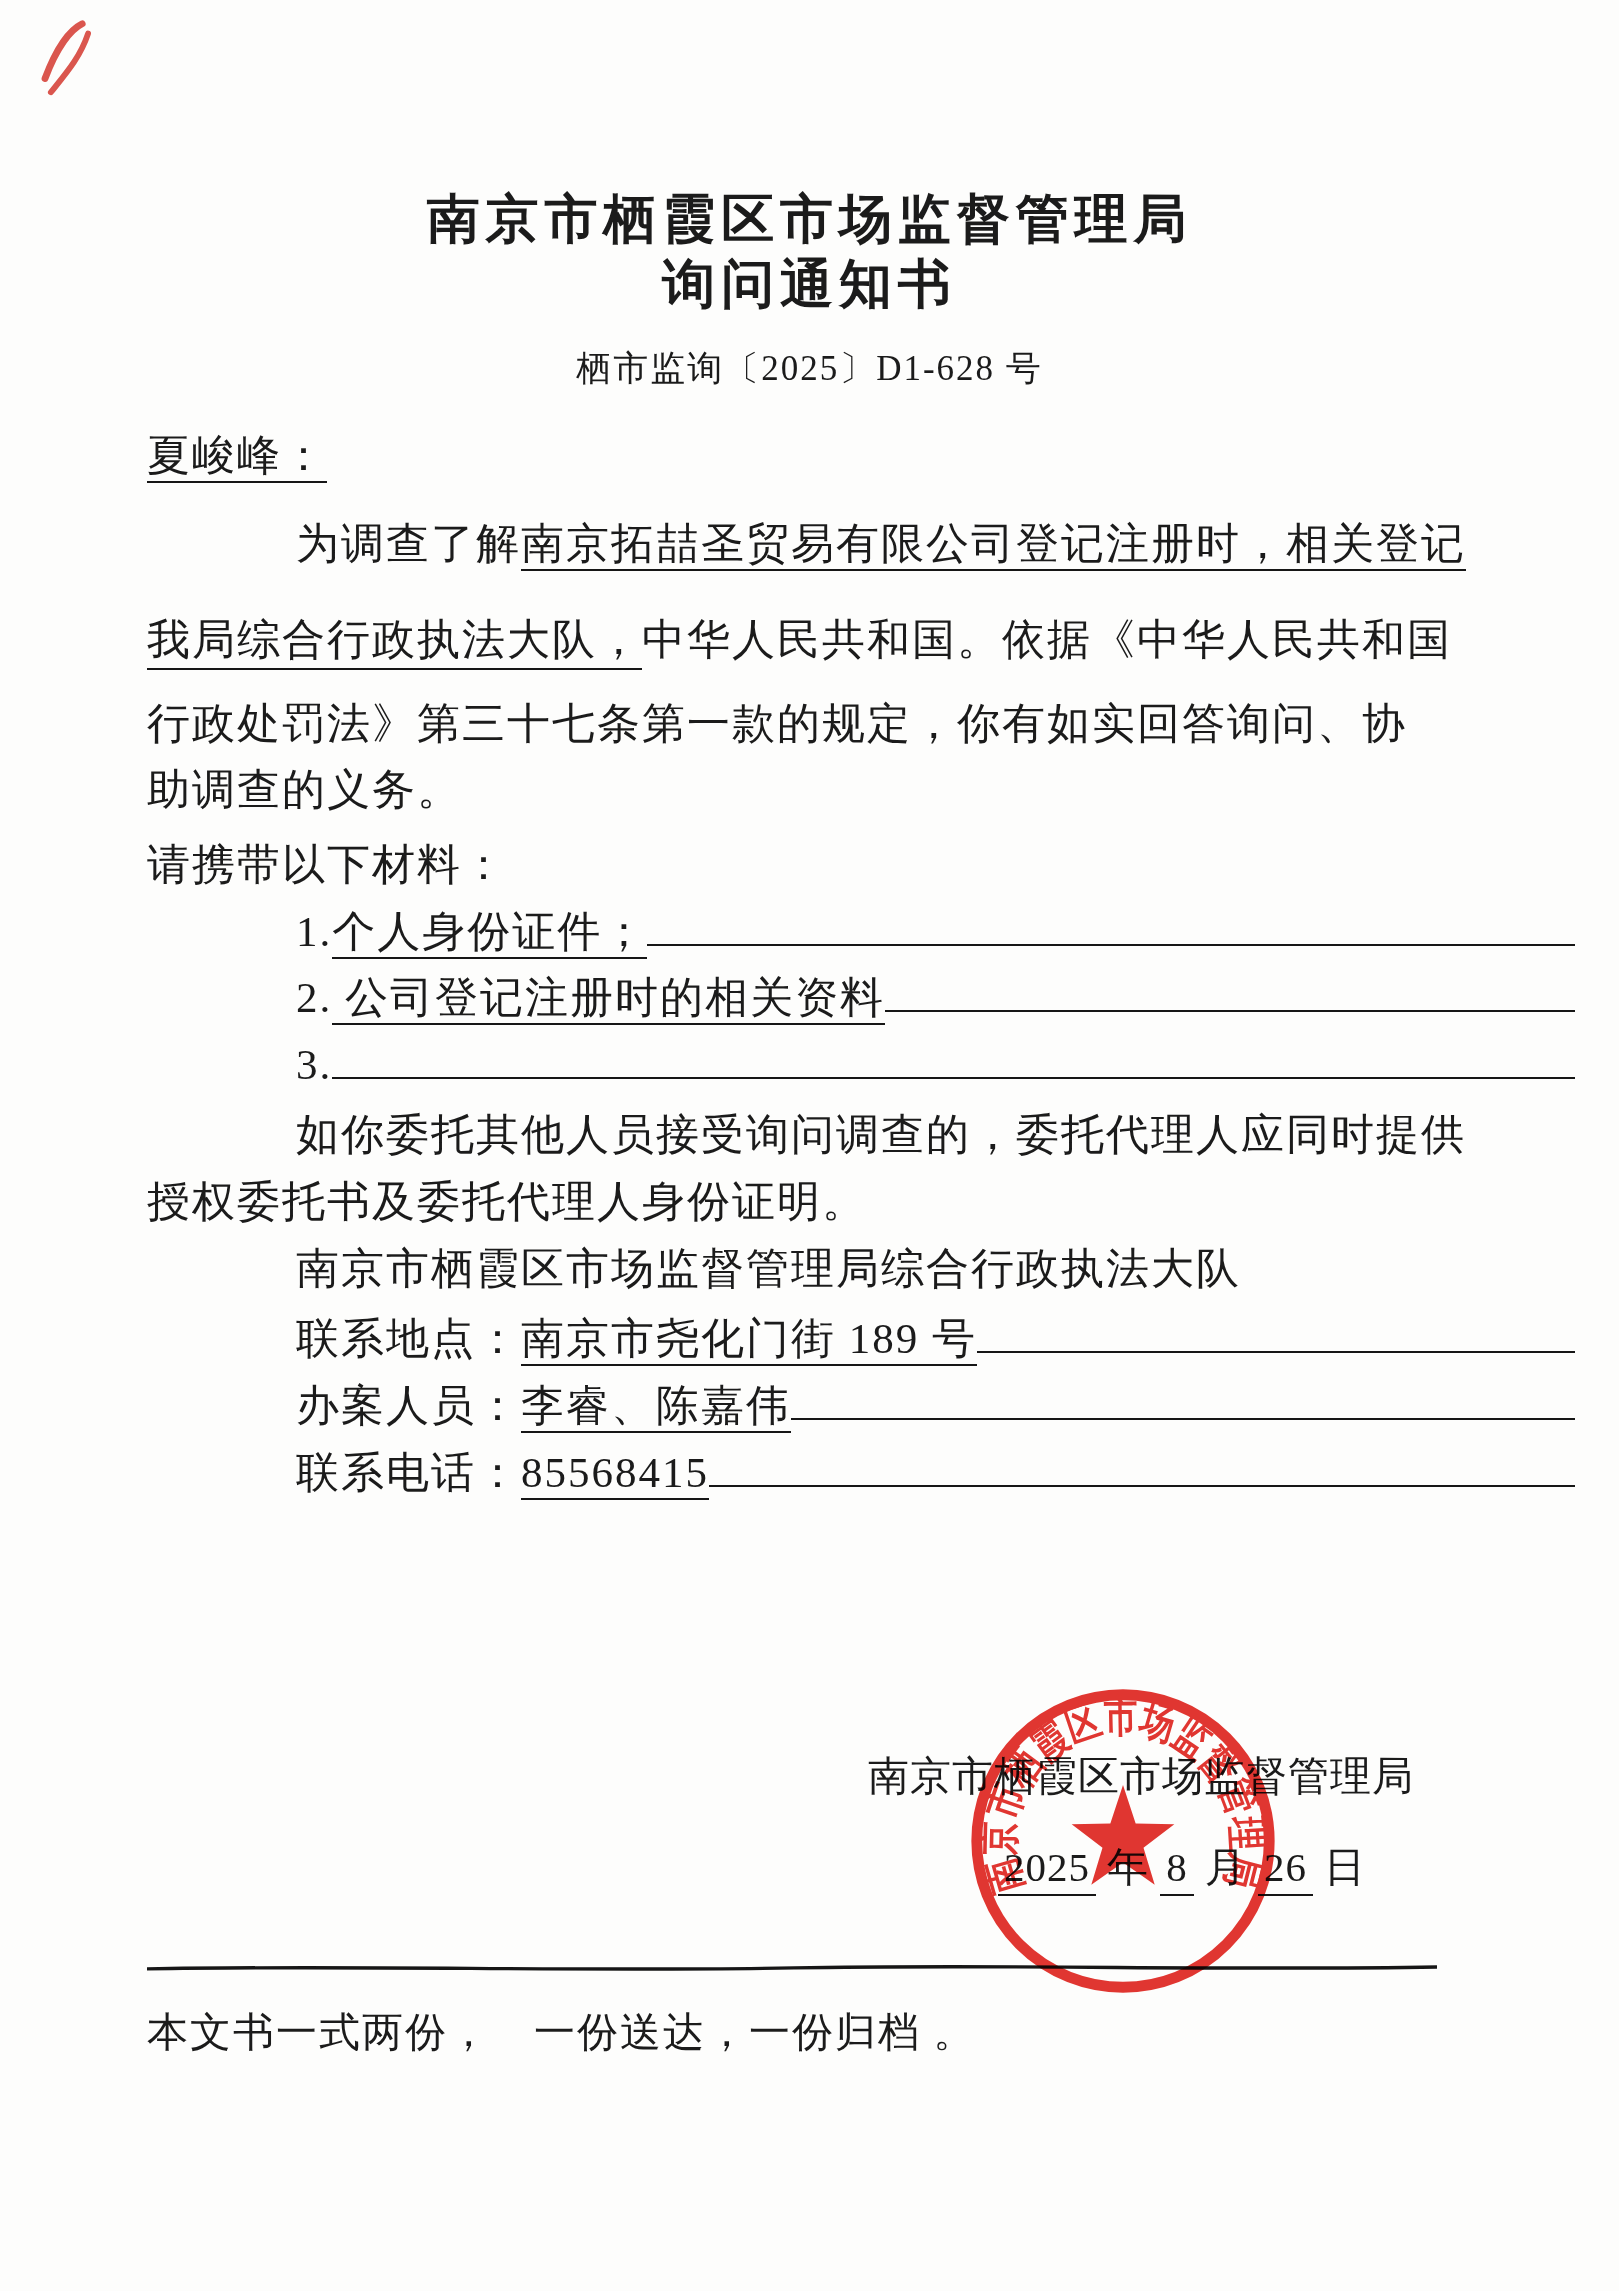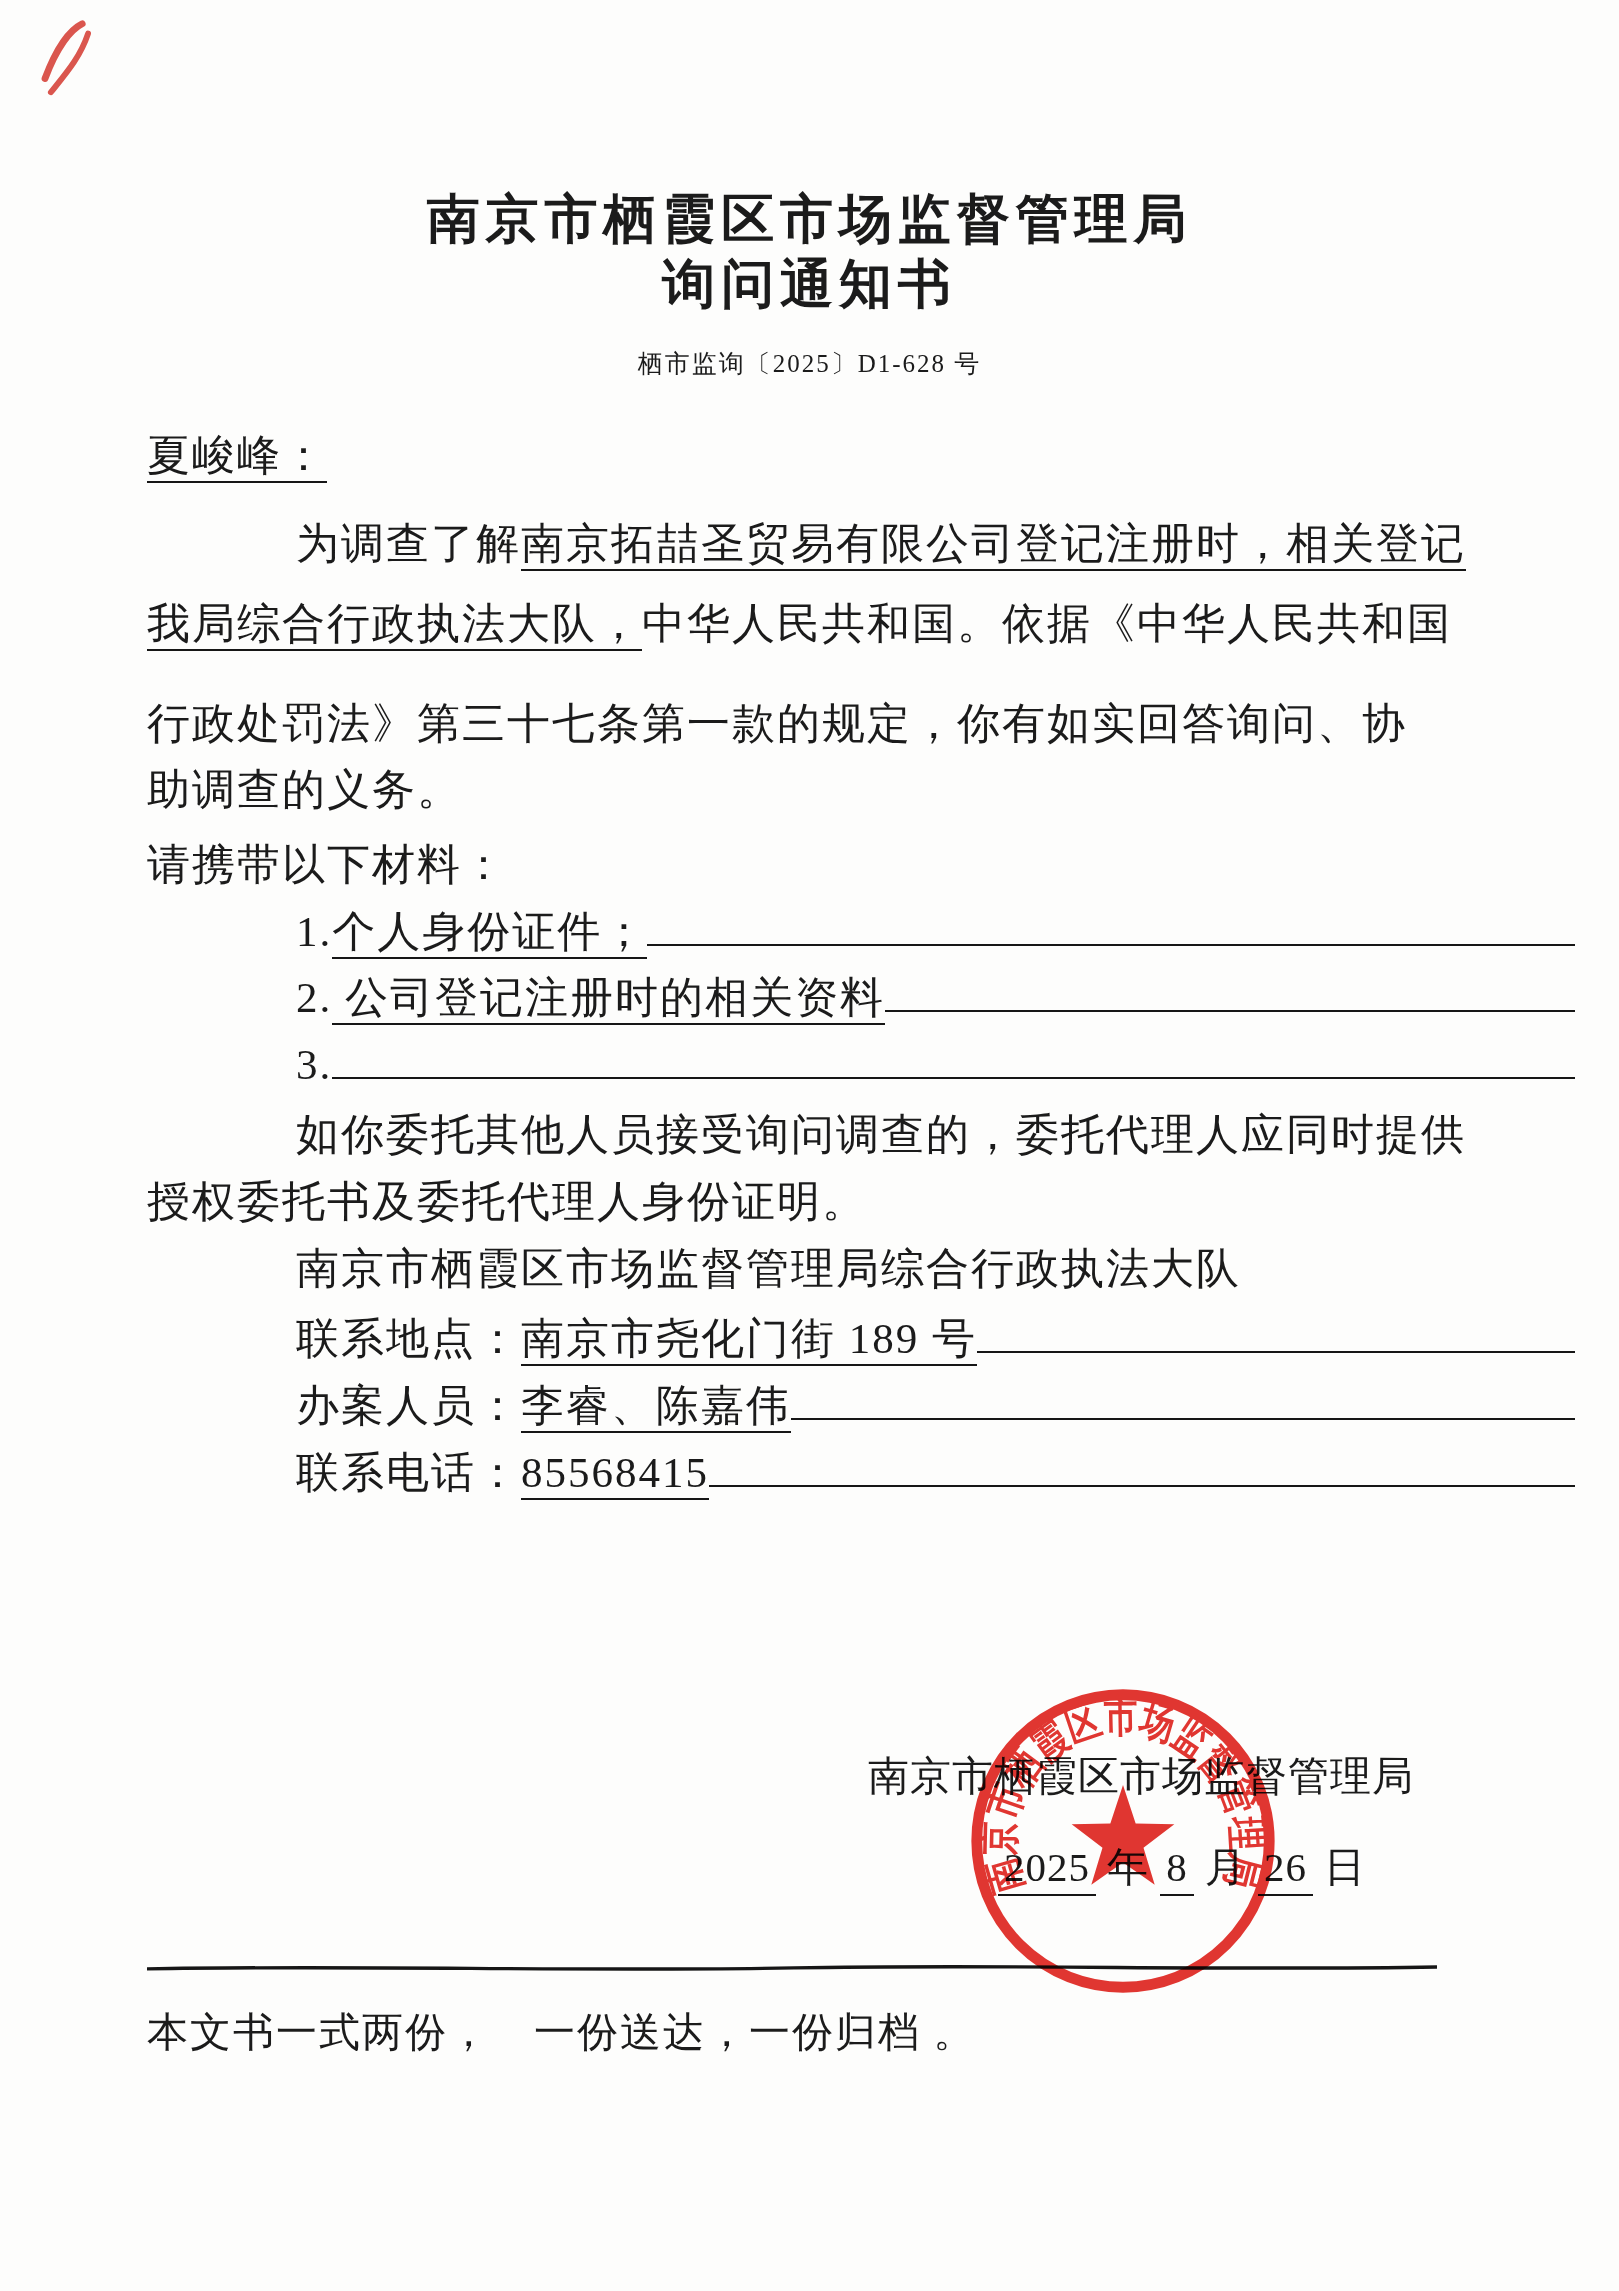--- a/index.html
+++ b/index.html
@@ -10,21 +10,21 @@
     color:#1b1b1b;
     -webkit-font-smoothing:antialiased;
   }
   .page{position:relative;width:1619px;height:2292px;overflow:hidden;}
 
   .center{position:absolute;left:0;width:1619px;text-align:center;}
   .title{
     font-family:"DejaVu Sans","Liberation Sans",sans-serif;
     font-weight:700;font-size:53px;letter-spacing:5.9px;line-height:1;
   }
-  .docnum{font-size:25px;letter-spacing:2px;line-height:1;}
+  .docnum{font-size:35px;letter-spacing:2px;line-height:1;}
 
   .line{
     position:absolute;left:147px;width:1279px;
     font-size:43px;line-height:1;letter-spacing:2px;
     display:flex;align-items:baseline;white-space:pre;
   }
   .line .seg{padding-bottom:4px;border-bottom:2.9px solid transparent;}
   .line .seg.u{border-bottom-color:#161616;}
   .line .seg.fill{flex:1 1 auto;}
   .ind{padding-left:149px;}
@@ -56,21 +56,21 @@
     <path d="M14,80 C30,60 44,44 52,20" stroke="#d43a30" stroke-width="6" fill="none" stroke-linecap="round"></path>
   </svg>
 
   <div class="center title" style="top:192px;">南京市栖霞区市场监督管理局</div>
   <div class="center title" style="top:257px;">询问通知书</div>
   <div class="center docnum" style="top:351px;">栖市监询〔2025〕D1-628 号</div>
 
   <div class="line" style="top:434px;"><span class="seg u">夏峻峰：</span></div>
 
   <div class="line ind" style="top:522px;"><span class="seg">为调查了解</span><span class="seg u">南京拓喆圣贸易有限公司登记注册时，相关登记</span></div>
-  <div class="line" style="top:602px;"><span class="seg u">我局综合行政执法大队，</span><span class="seg">中华人民共和国。依据《中华人民共和国</span></div>
+  <div class="line" style="top:621px;font-family:Liberation Mono, monospace;"><span class="seg u">我局综合行政执法大队，</span><span class="seg">中华人民共和国。依据《中华人民共和国</span></div>
   <div class="line" style="top:702px;"><span class="seg">行政处罚法》第三十七条第一款的规定，你有如实回答询问、协</span></div>
   <div class="line" style="top:768px;"><span class="seg">助调查的义务。</span></div>
 
   <div class="line" style="top:843px;"><span class="seg">请携带以下材料：</span></div>
   <div class="line ind" style="top:910px;"><span class="seg">1.</span><span class="seg u">个人身份证件；</span><span class="seg u fill"></span></div>
   <div class="line ind" style="top:976px;"><span class="seg">2.</span><span class="seg u"> 公司登记注册时的相关资料</span><span class="seg u fill"></span></div>
   <div class="line ind" style="top:1043px;"><span class="seg">3.</span><span class="seg u fill"></span></div>
 
   <div class="line ind" style="top:1113px;"><span class="seg">如你委托其他人员接受询问调查的，委托代理人应同时提供</span></div>
   <div class="line" style="top:1180px;"><span class="seg">授权委托书及委托代理人身份证明。</span></div>

